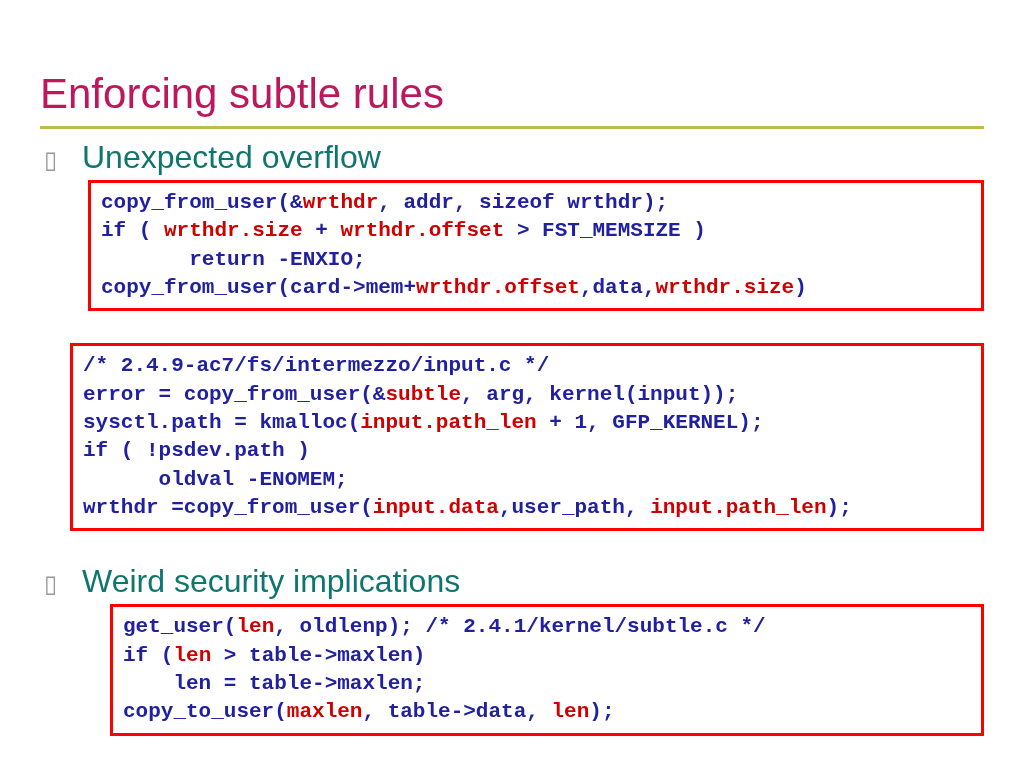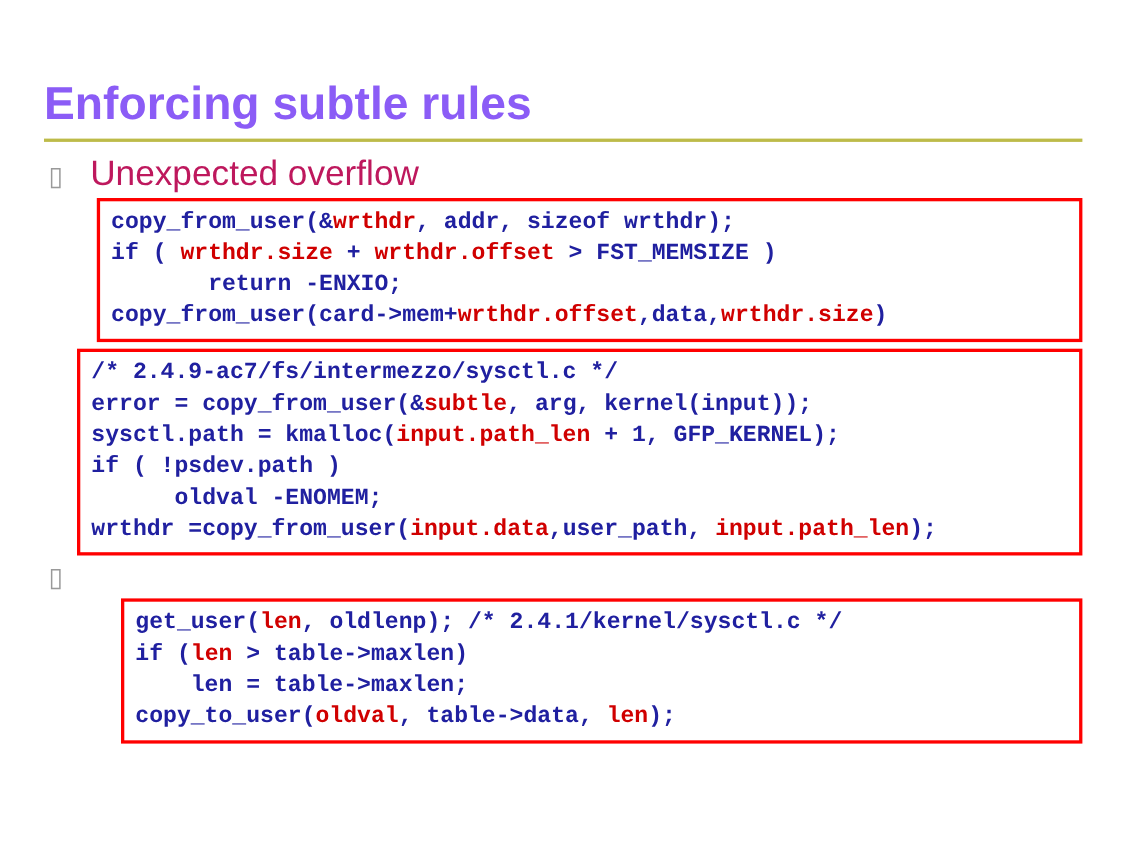--- a/index.html
+++ b/index.html
@@ -10,23 +10,23 @@
     background: #fff;
     font-family: "Comic Sans MS", "Segoe UI", sans-serif;
     overflow: hidden;
   }
   .slide {
     padding: 70px 40px 20px 40px;
     box-sizing: border-box;
   }
   .title {
     font-size: 42px;
-    color: #8b5cf6;
+    color: #be185d;
     margin: 0 0 8px 0;
-    font-weight: bold;
+    font-weight: normal;
   }
   .underline {
     height: 3px;
     background: #bdbb49;
     margin-bottom: 10px;
   }
   .bullet-row {
     display: flex;
     align-items: baseline;
     margin-top: 6px;
@@ -34,26 +34,26 @@
   }
   .bullet-glyph {
     width: 38px;
     font-size: 24px;
     color: #999;
     text-align: left;
     padding-left: 4px;
   }
   .bullet-text {
     font-size: 32px;
-    color: #be185d;
+    color: #0f766e;
   }
   .codebox {
     border: 3px solid #ff0000;
     padding: 6px 10px;
-    margin: 4px 0 6px 48px;
+    margin: 4px 0 32px 48px;
     font-family: "Courier New", monospace;
     font-size: 21px;
     font-weight: bold;
     line-height: 1.35;
     white-space: pre;
     overflow: hidden;
   }
   .codebox.wide {
     margin-left: 30px;
     margin-right: 0;
@@ -71,29 +71,30 @@
   <div class="bullet-row">
     <div class="bullet-glyph">▯</div>
     <div class="bullet-text">Unexpected overflow</div>
   </div>
 
   <div class="codebox"><span class="cb">copy_from_user(&amp;</span><span class="cr">wrthdr</span><span class="cb">, addr, sizeof wrthdr);</span>
 <span class="cb">if ( </span><span class="cr">wrthdr.size</span><span class="cb"> + </span><span class="cr">wrthdr.offset</span><span class="cb"> &gt; FST_MEMSIZE )</span>
 <span class="cb">       return -ENXIO;</span>
 <span class="cb">copy_from_user(card-&gt;mem+</span><span class="cr">wrthdr.offset</span><span class="cb">,data,</span><span class="cr">wrthdr.size</span><span class="cb">)</span></div>
 
-  <div class="codebox wide"><span class="cb">/* 2.4.9-ac7/fs/intermezzo/sysctl.c */</span>
+  <div class="codebox wide"><span class="cb">/* 2.4.9-ac7/fs/intermezzo/input.c */</span>
 <span class="cb">error = copy_from_user(&amp;</span><span class="cr">subtle</span><span class="cb">, arg, kernel(input));</span>
 <span class="cb">sysctl.path = kmalloc(</span><span class="cr">input.path_len</span><span class="cb"> + 1, GFP_KERNEL);</span>
 <span class="cb">if ( !psdev.path )</span>
 <span class="cb">      oldval -ENOMEM;</span>
 <span class="cb">wrthdr =copy_from_user(</span><span class="cr">input.data</span><span class="cb">,user_path, </span><span class="cr">input.path_len</span><span class="cb">);</span></div>
 
   <div class="bullet-row">
     <div class="bullet-glyph">▯</div>
+    <div class="bullet-text">Weird security implications</div>
   </div>
 
-  <div class="codebox" style="margin-left:70px;"><span class="cb">get_user(</span><span class="cr">len</span><span class="cb">, oldlenp); /* 2.4.1/kernel/sysctl.c */</span>
+  <div class="codebox" style="margin-left:70px;"><span class="cb">get_user(</span><span class="cr">len</span><span class="cb">, oldlenp); /* 2.4.1/kernel/subtle.c */</span>
 <span class="cb">if (</span><span class="cr">len</span><span class="cb"> &gt; table-&gt;maxlen)</span>
 <span class="cb">    len = table-&gt;maxlen;</span>
-<span class="cb">copy_to_user(</span><span class="cr">oldval</span><span class="cb">, table-&gt;data, </span><span class="cr">len</span><span class="cb">);</span></div>
+<span class="cb">copy_to_user(</span><span class="cr">maxlen</span><span class="cb">, table-&gt;data, </span><span class="cr">len</span><span class="cb">);</span></div>
 
 </div>
 
 </body></html>

